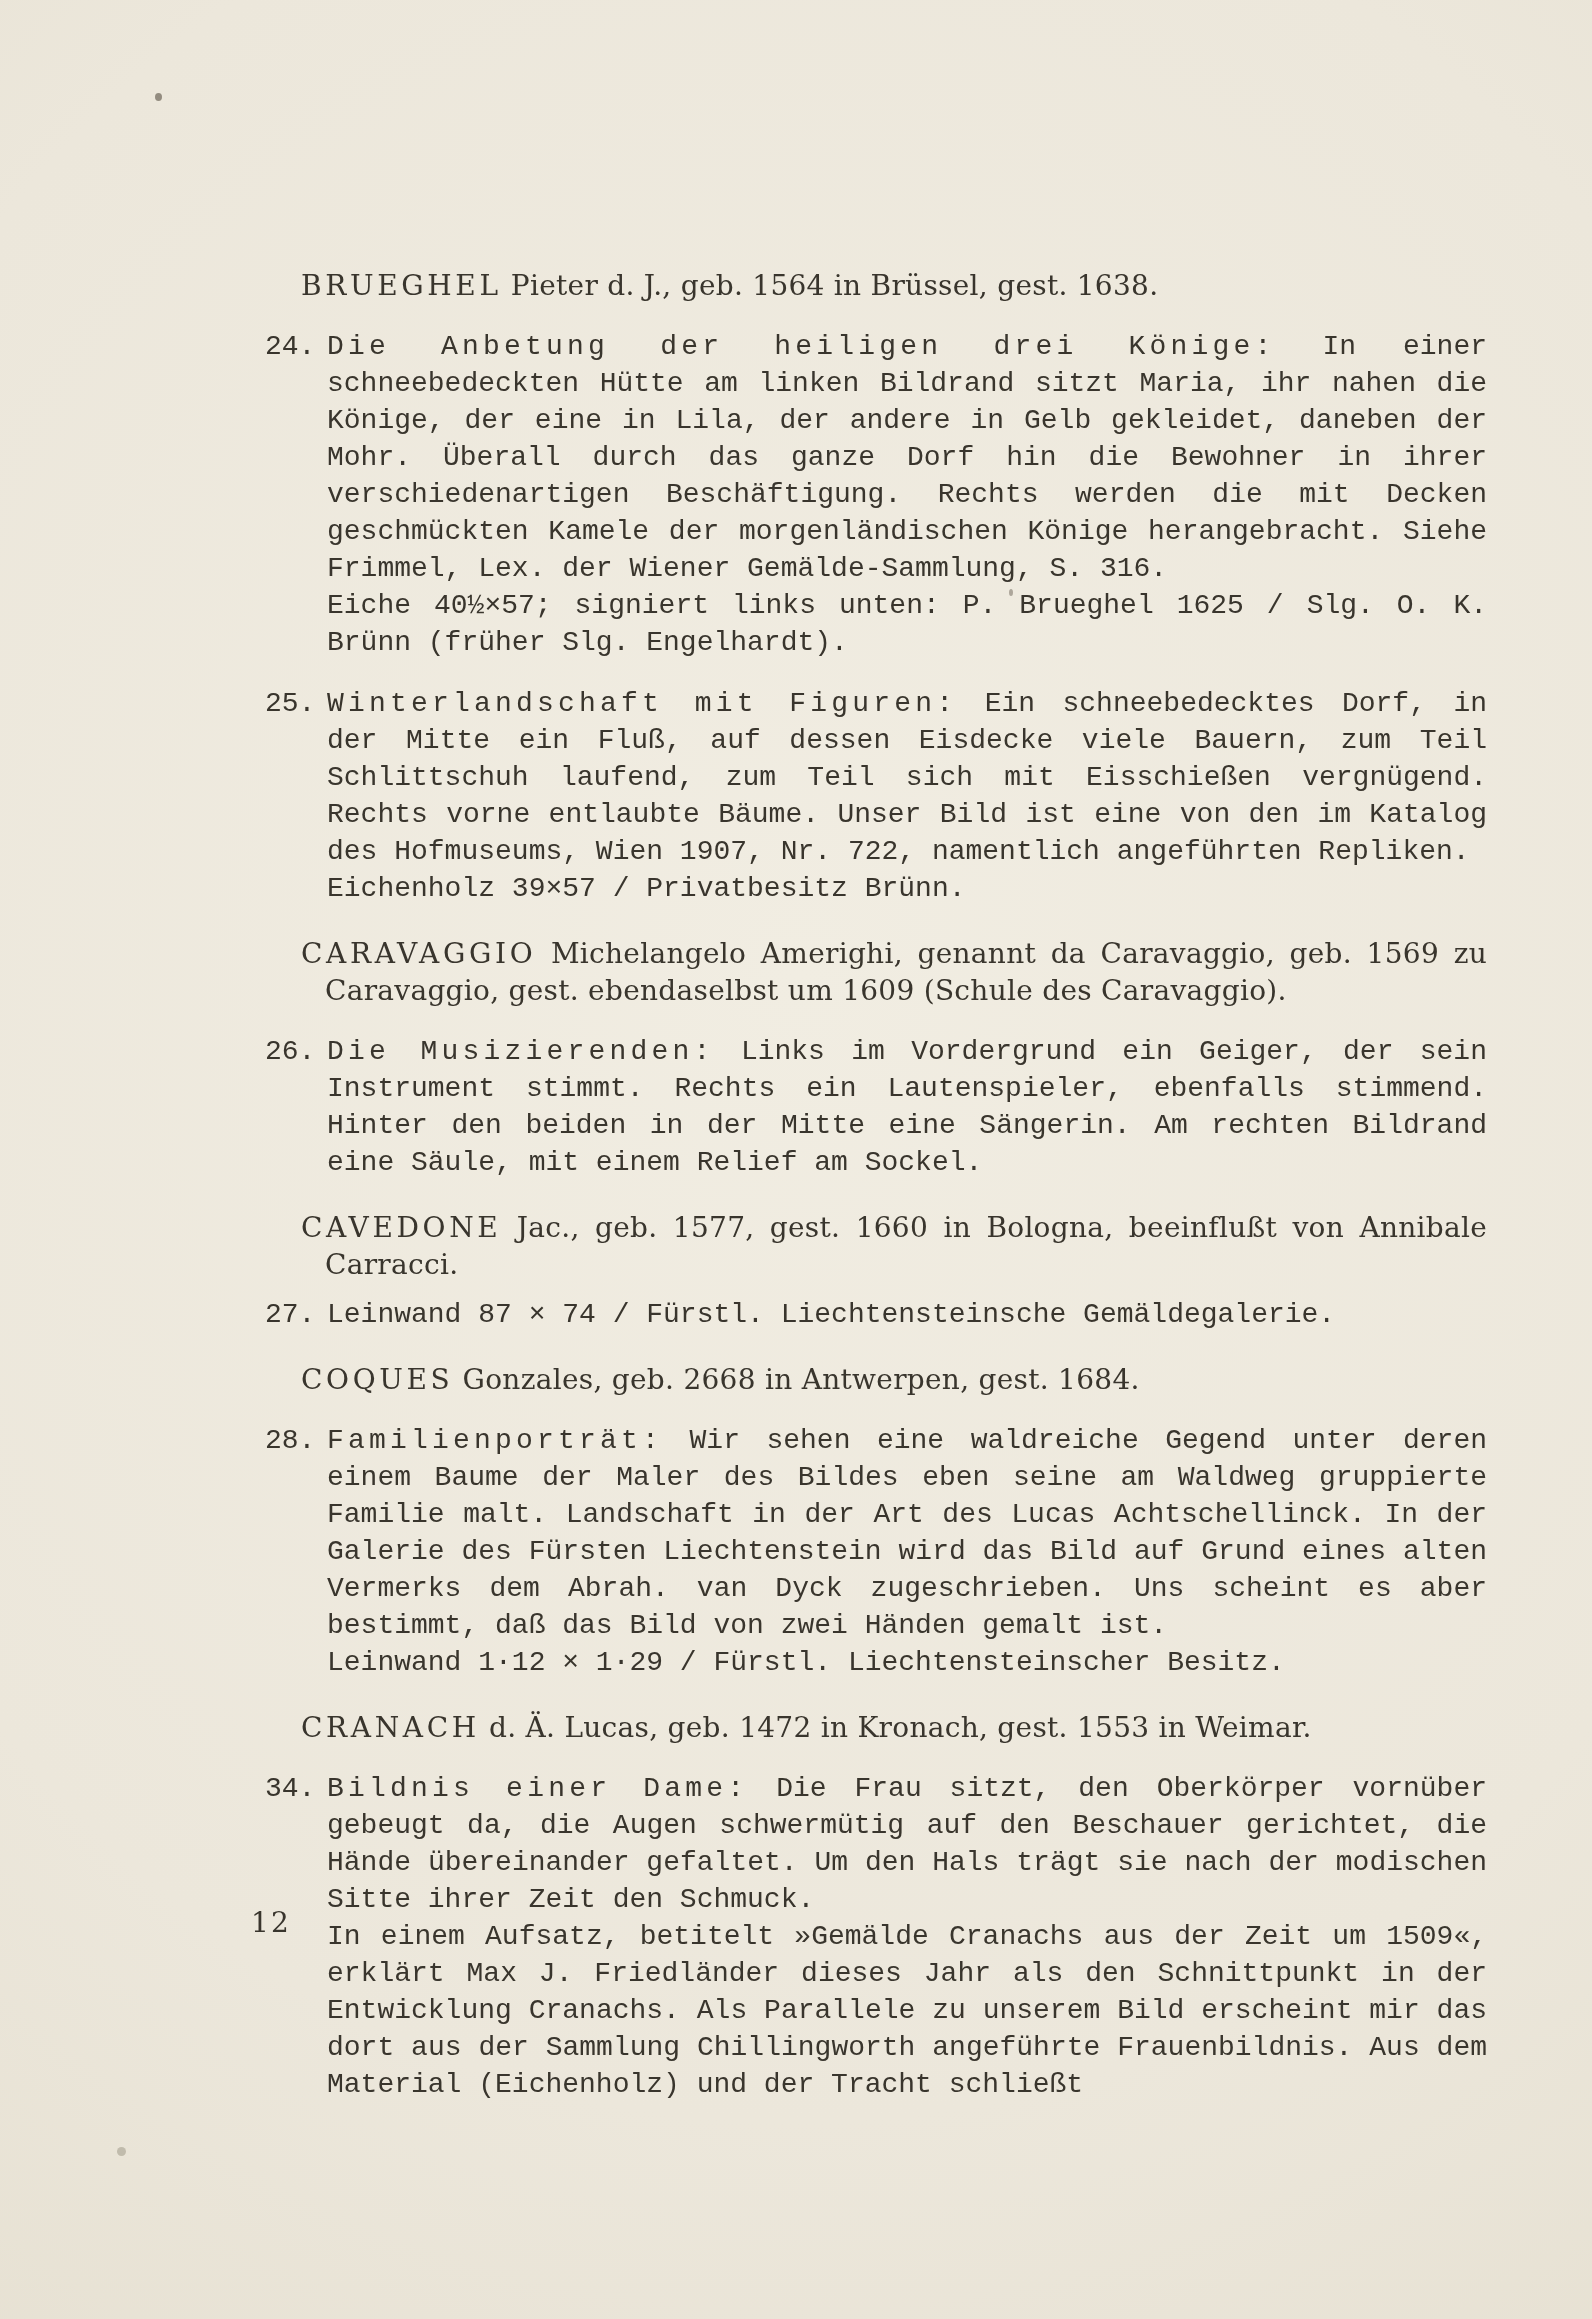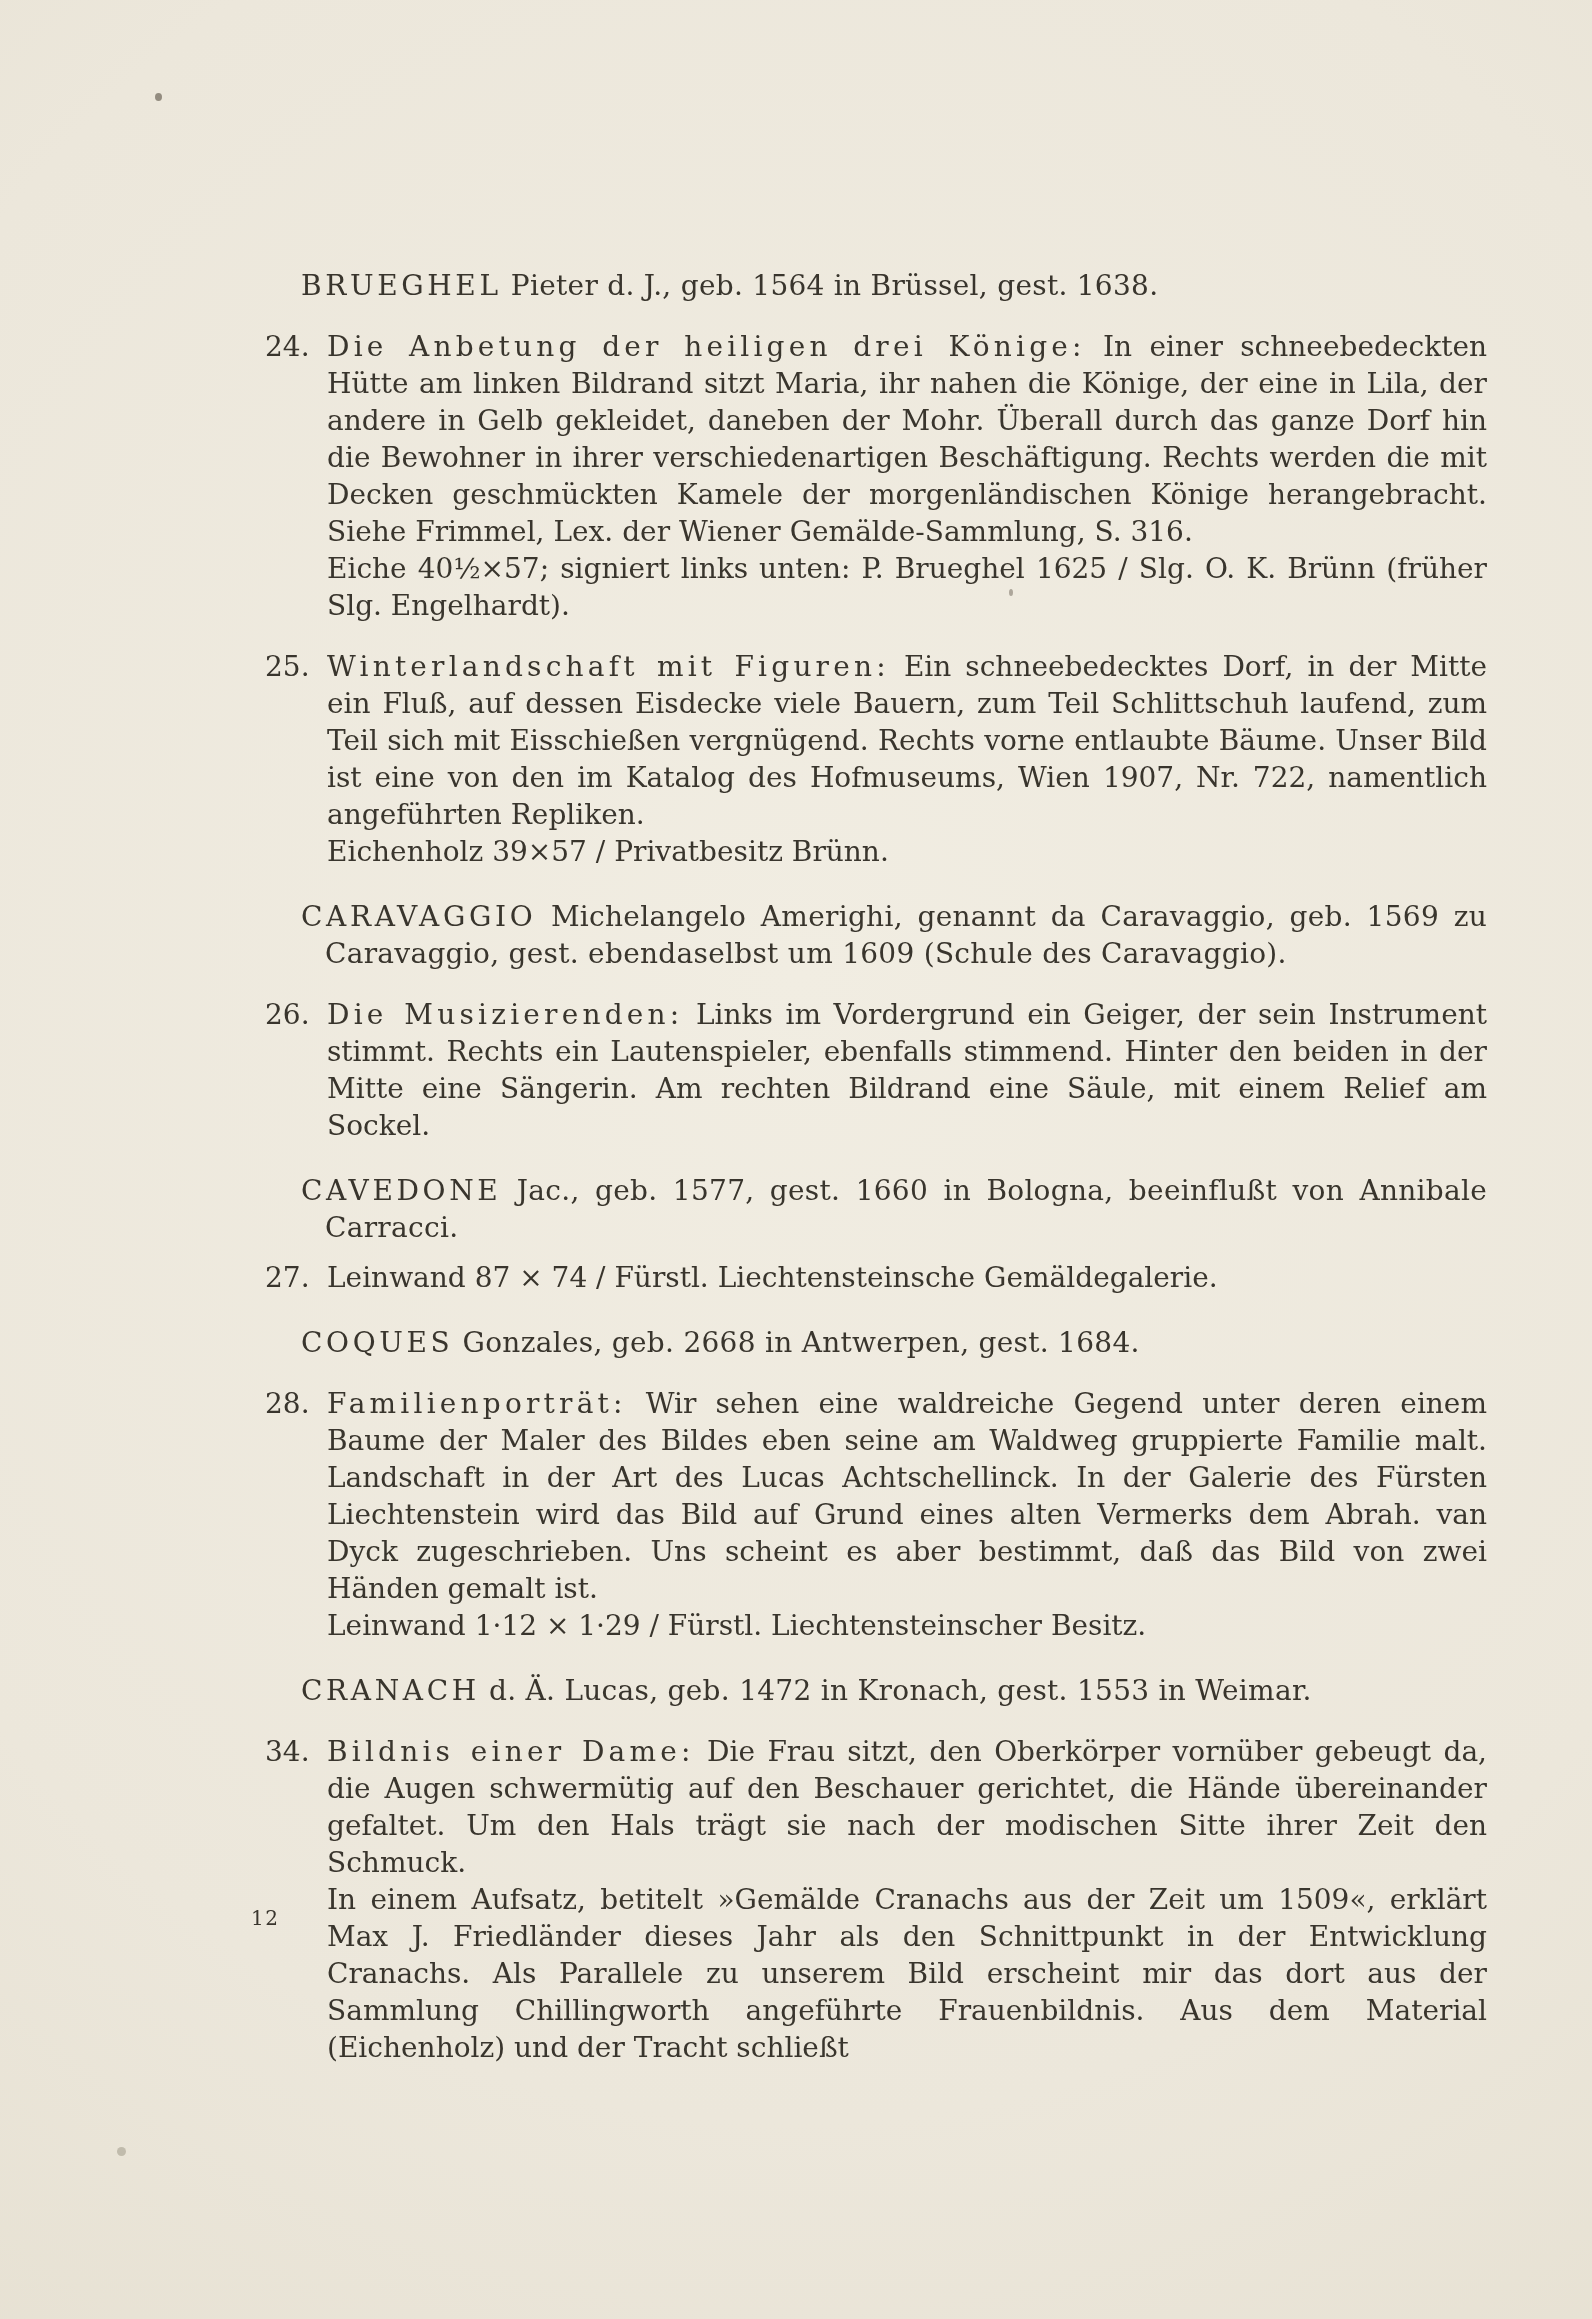--- a/index.html
+++ b/index.html
@@ -30,35 +30,36 @@
     letter-spacing: 0.01em;
   }
   .artist:first-child { margin-top: 0; }
   .artist-name { letter-spacing: 0.13em; margin-left: 36px; }
   .item {
     position: relative;
     padding-left: 62px;
     margin-top: 13px;
     font-size: 28px;
     line-height: 37px;
+    font-family: Liberation Mono, monospace;
   }
   .item-number {
     position: absolute;
     left: 0;
     top: 0;
     width: 62px;
   }
   .item-text { text-align: justify; margin-top: 24px; }
   .item-title { letter-spacing: 0.15em; }
   .item-note { text-align: justify; }
   .page-number {
     position: absolute;
     left: 251px;
     top: 1906px;
-    font-size: 20px;
+    font-size: 28px;
     letter-spacing: 0.08em;
   }
   .speck {
     position: absolute;
     border-radius: 50%;
     background: rgba(74, 66, 52, 0.55);
     filter: blur(0.5px);
   }
   .speck-1 { left: 155px; top: 93px; width: 7px; height: 8px; }
   .speck-2 { left: 1009px; top: 589px; width: 4px; height: 7px; background: rgba(74,66,52,0.4); }

